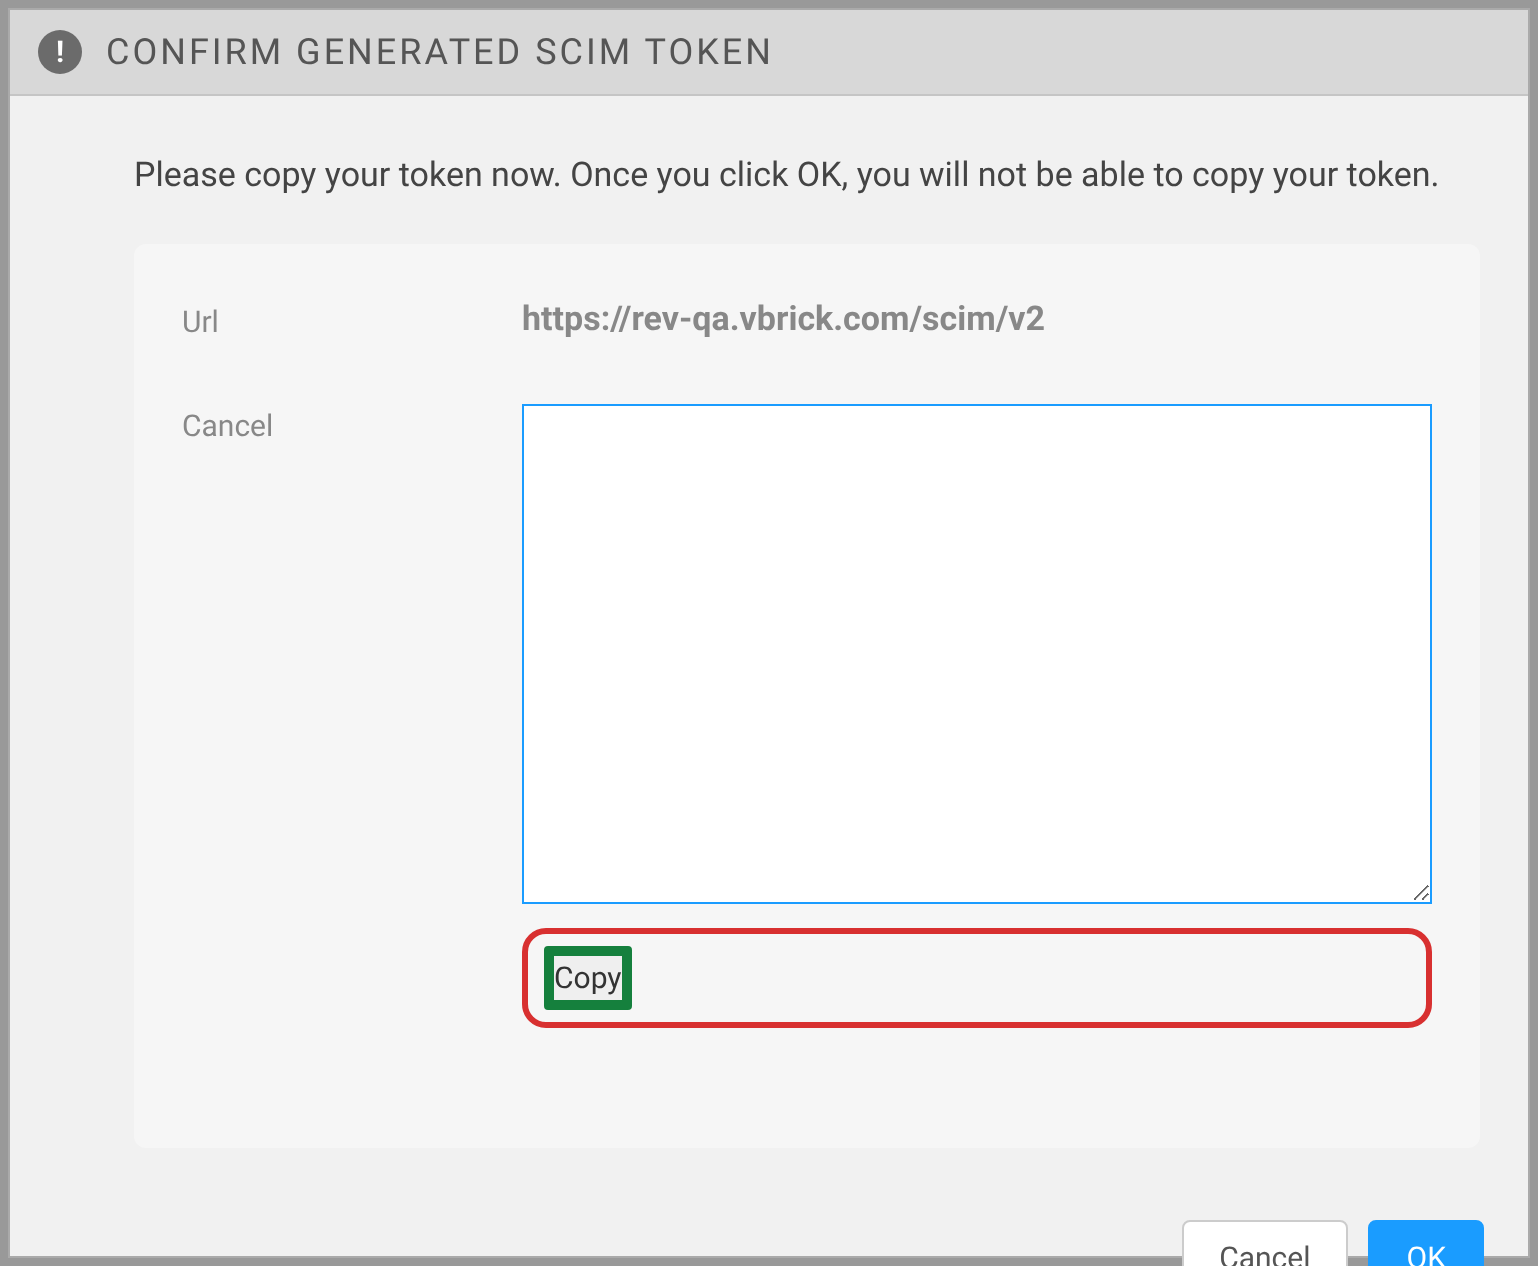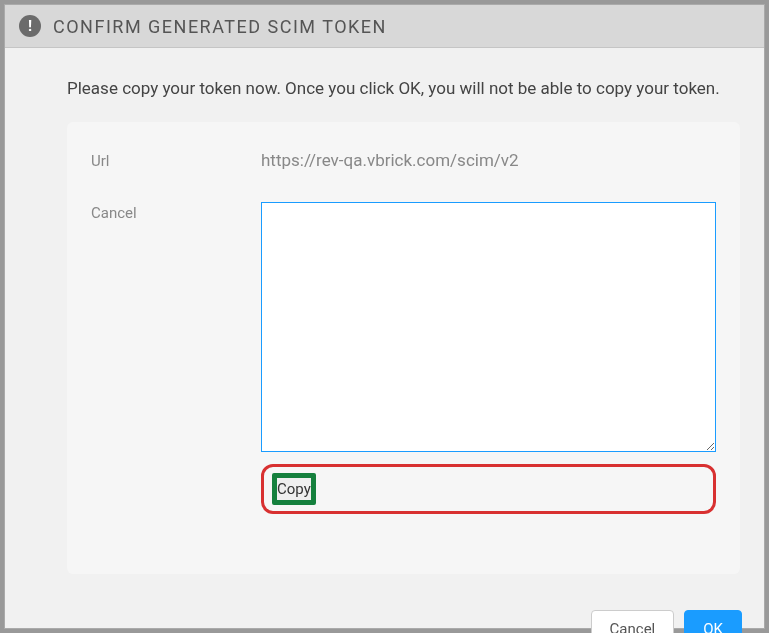--- a/index.html
+++ b/index.html
@@ -87,20 +87,21 @@
     }
     .field-label {
       width: 170px;
       color: #888;
       font-size: 15px;
       padding-top: 2px;
     }
     .field-value {
       color: #888;
       font-size: 17px;
+      font-weight: bold;
     }
     .token-area {
       flex: 1;
       display: flex;
       flex-direction: column;
     }
     .token-textarea {
       width: 100%;
       height: 250px;
       border: 1px solid #1a9cff;

